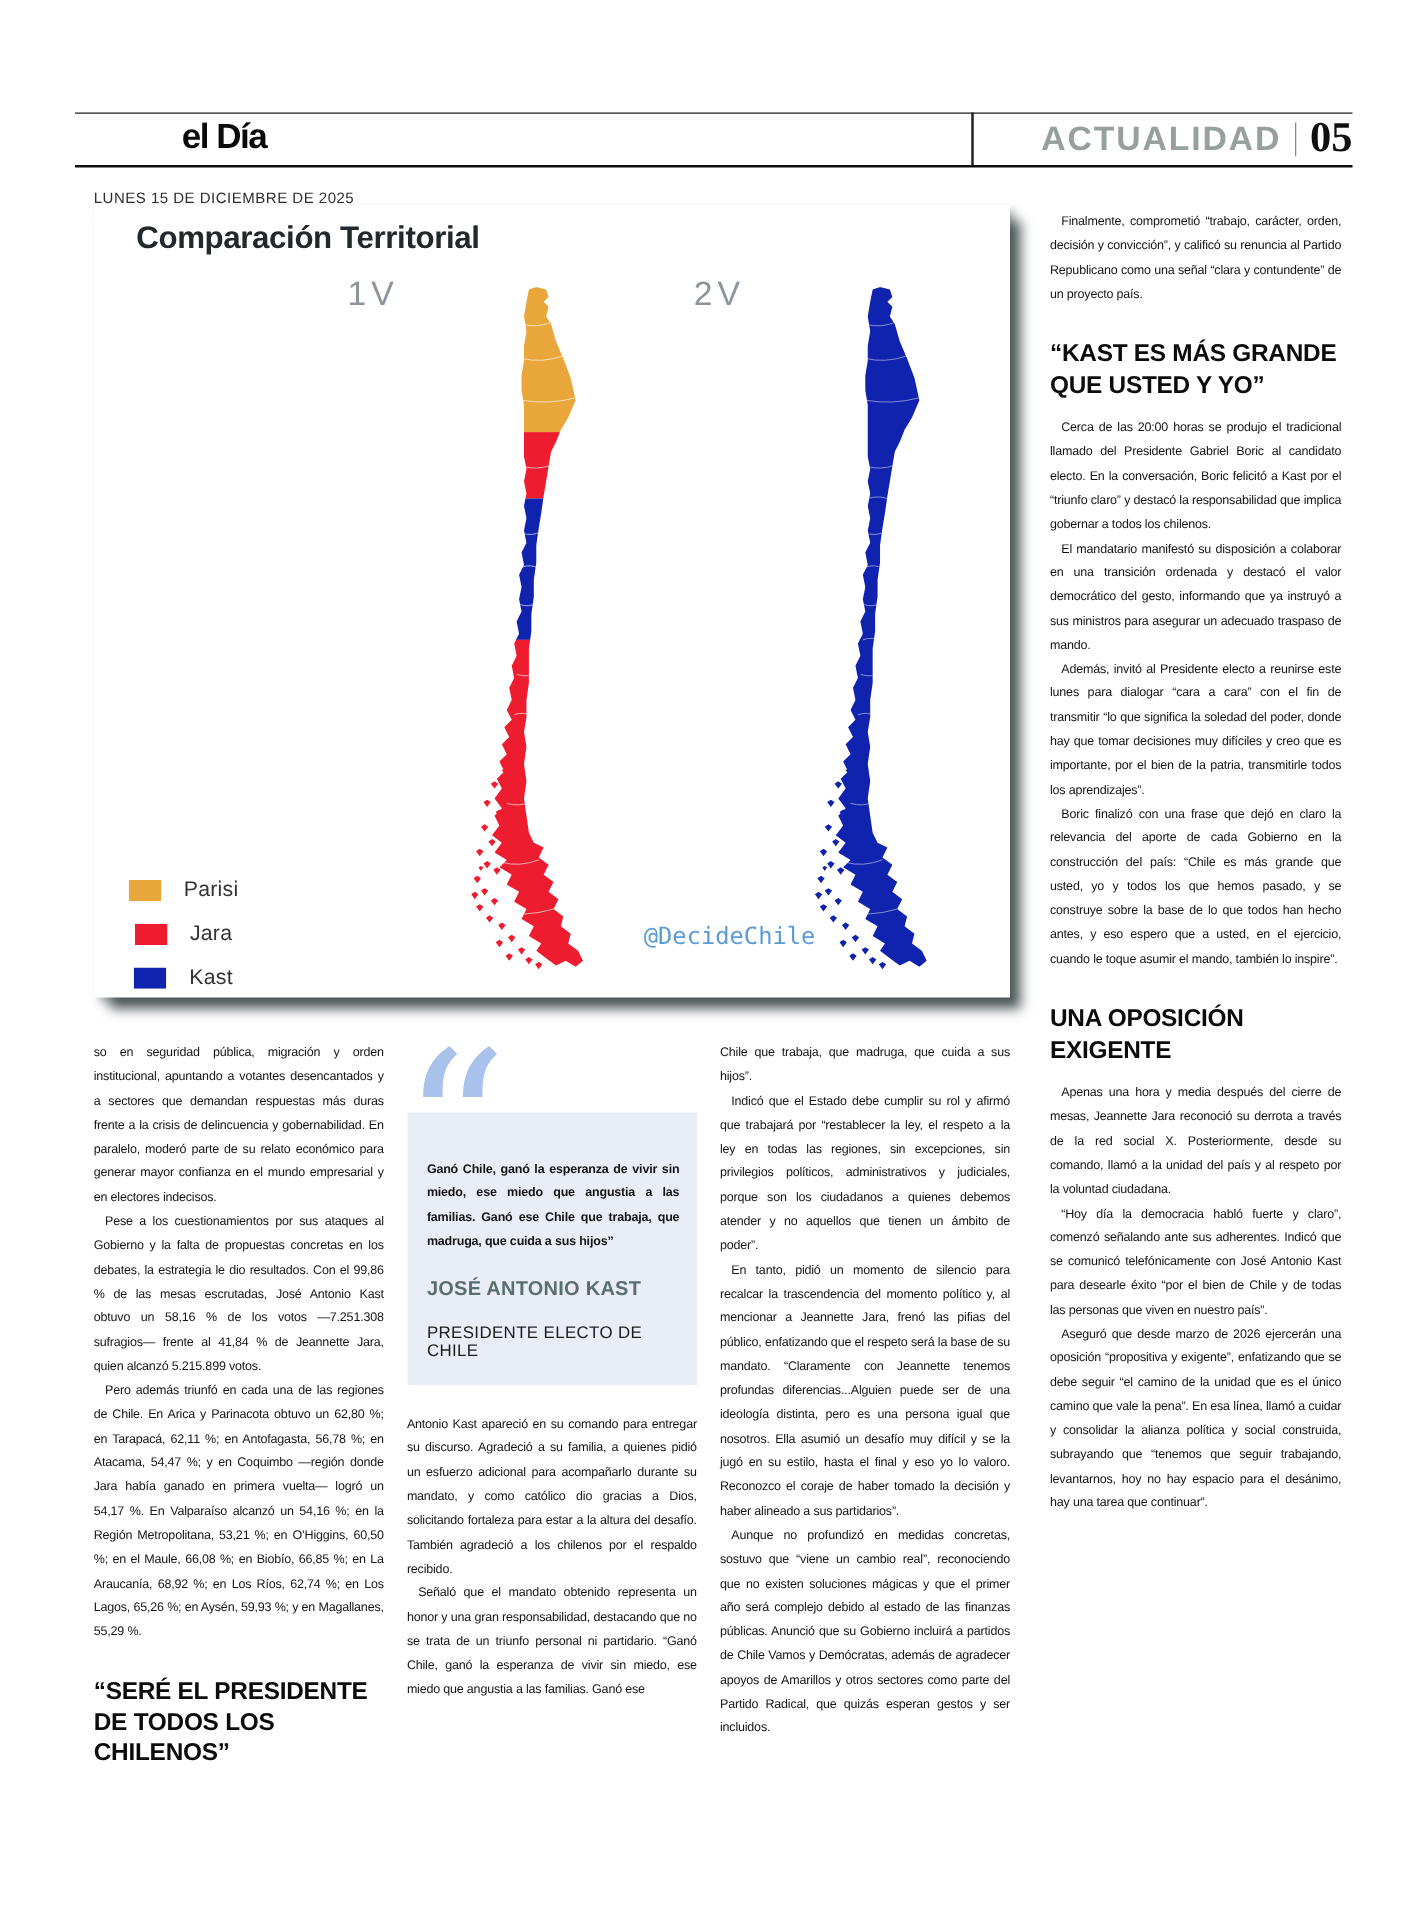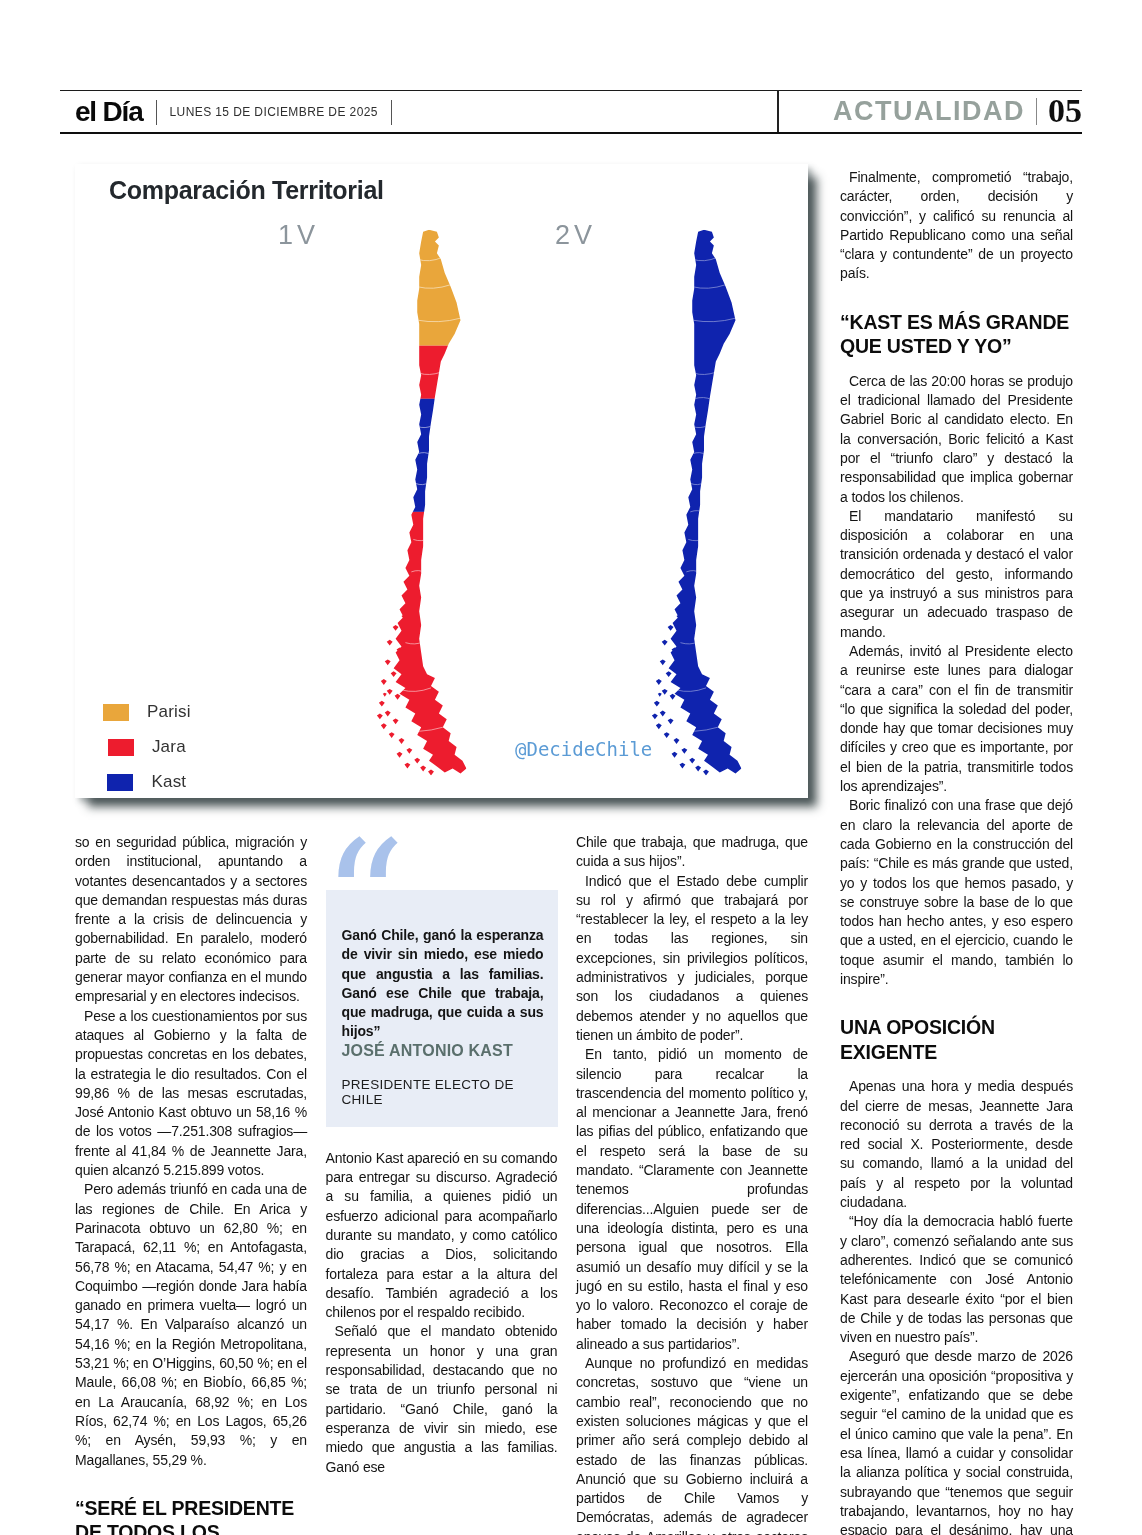--- a/index.html
+++ b/index.html
@@ -3,21 +3,21 @@
 <meta charset="utf-8">
 <style>
   html,body{margin:0;padding:0;background:#ffffff;}
   .page{position:relative;width:1142px;height:1535px;background:#fff;overflow:hidden;
         font-family:"Liberation Sans",sans-serif;color:#121212;}
 
   
   .rule-top{position:absolute;left:60px;width:1022px;top:90px;height:1px;background:#1c1c1c;}
   .rule-bottom{position:absolute;left:60px;width:1022px;top:132px;height:2px;background:#0e0e0e;}
   .header-vdiv{position:absolute;left:777px;top:90px;width:2px;height:42px;background:#222;}
-  .masthead{position:absolute;left:75px;top:93px;height:38px;display:flex;align-items:center;gap:13px;}
+  .masthead{position:absolute;left:75px;top:93px;height:38px;display:flex;align-items:center;gap:13px;flex-direction:column;}
   .logo{font-size:28px;font-weight:bold;letter-spacing:-1.2px;color:#0a0a0a;}
   .thinbar{width:1px;height:25px;background:#555;}
   .issue-date{font-size:12px;color:#2e2e2e;letter-spacing:0.4px;}
   .section-block{position:absolute;left:790px;top:92px;width:292px;height:38px;
                  display:flex;align-items:center;justify-content:flex-end;gap:11px;}
   .section-name{font-size:27px;font-weight:bold;color:#96a19c;letter-spacing:1.5px;}
   .pgbar{width:1px;height:27px;background:#888;}
   .page-num{font-family:"Liberation Serif",serif;font-size:34px;font-weight:bold;color:#101010;line-height:1;}
 
   
@@ -31,36 +31,36 @@
   .m1{left:297px;} .m2{left:572px;}
   .legend{position:absolute;left:28px;top:538px;display:flex;flex-direction:column;gap:15px;}
   .legend-row{display:flex;align-items:center;gap:18px;justify-content:center;}
   .legend-label{font-size:17px;color:#333;letter-spacing:0.2px;}
   .credit{position:absolute;left:440px;top:574px;font-family:"DejaVu Sans Mono",monospace;
           font-size:19px;color:#5b9bd5;}
 
   
   .cols-left{position:absolute;left:75px;top:833px;width:733px;display:flex;justify-content:space-between;}
   .col{width:232px;}
-  .col p, .col4 p{margin:0;font-size:14px;line-height:19.3px;text-align:justify;
+  .col p, .col4 p{margin:0;font-size:10px;line-height:19.3px;text-align:justify;
                   letter-spacing:-0.15px;color:#141414;text-indent:9px;}
   .col p.cont, .col4 p.cont{text-indent:0;}
   .kicker{font-size:19.5px;font-weight:bold;line-height:24.5px;margin:26px 0 13px;
           letter-spacing:-0.2px;color:#0c0c0c;white-space:pre-line;text-align:left;}
   .col4{position:absolute;left:840px;top:168px;width:233px;}
   .col4 .kicker:first-child{margin-top:0;}
 
   
   .quote-wrap{position:relative;margin-top:57px;margin-bottom:22px;}
   .quote-box{position:relative;background:#e8edf6;padding:36px 14px 20px 16px;}
   .quote-mark{position:absolute;left:-4px;top:-70px;font-family:"DejaVu Serif",serif;
               font-size:165px;line-height:1;color:#a9c2eb;pointer-events:none;}
   .quote-text{font-size:20.5px;line-height:26.5px;font-weight:bold;color:#101010;
               letter-spacing:-0.3px;margin:34px 0 0 0;}
-  .quote-author{font-size:16px;font-weight:bold;color:#5a6f6c;letter-spacing:0.2px;}
+  .quote-author{margin-top:20px;font-size:16px;font-weight:bold;color:#5a6f6c;letter-spacing:0.2px;}
   .quote-role{margin-top:17px;font-size:13.5px;color:#1c1c1c;letter-spacing:0.3px;}
 </style>
 </head>
 <body>
 
 <div class="page">
 
   <div class="rule-top"></div>
   <div class="rule-bottom"></div>
   <div class="header-vdiv"></div>

